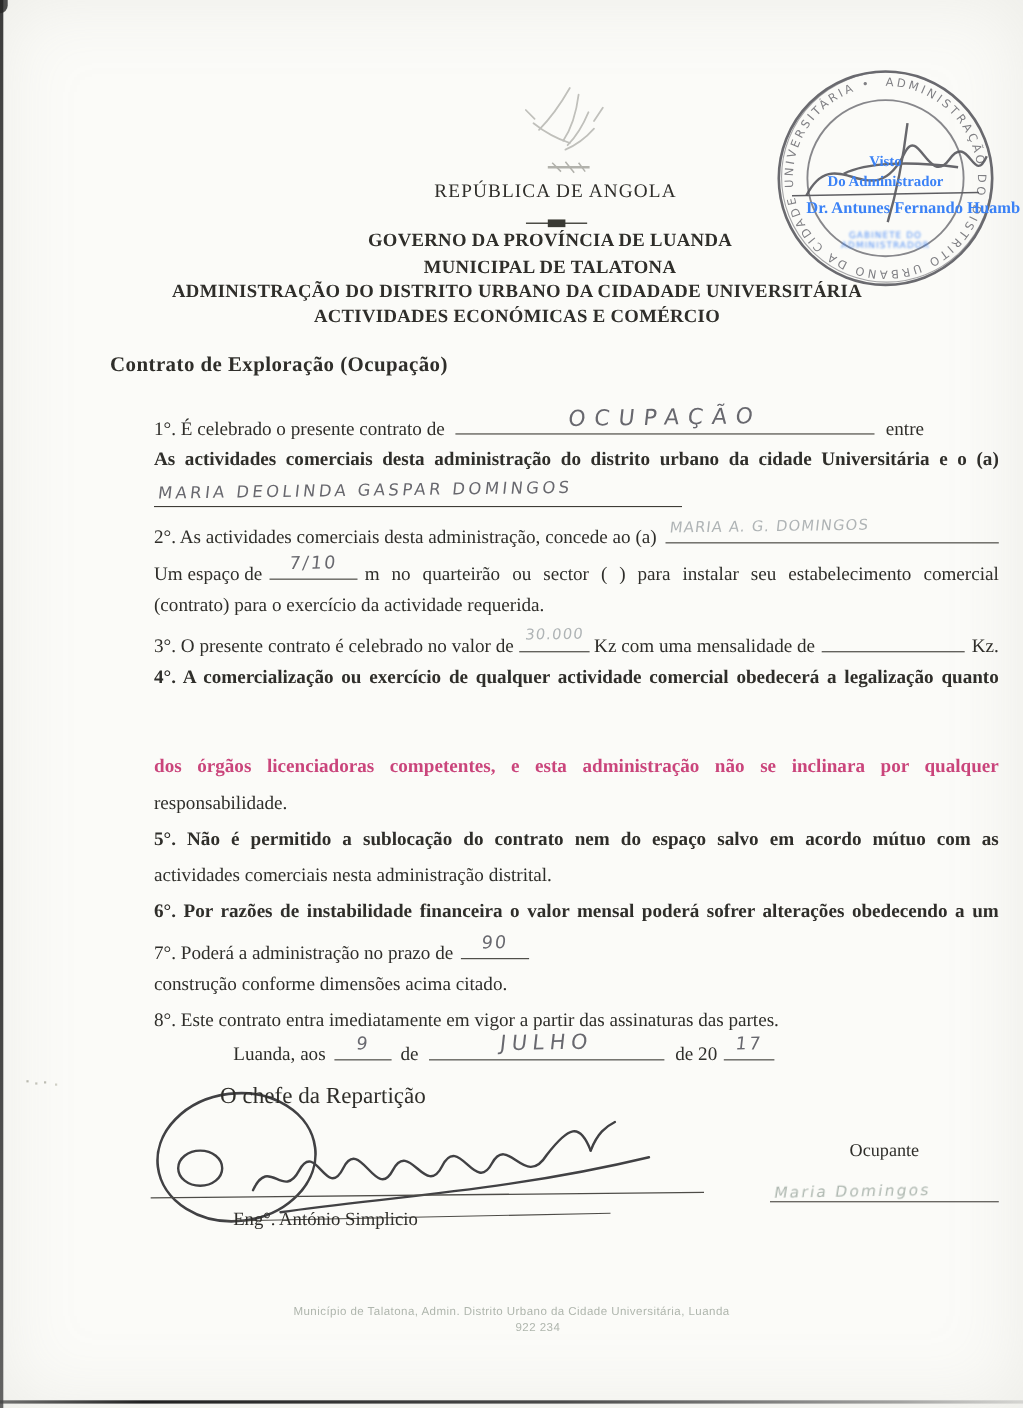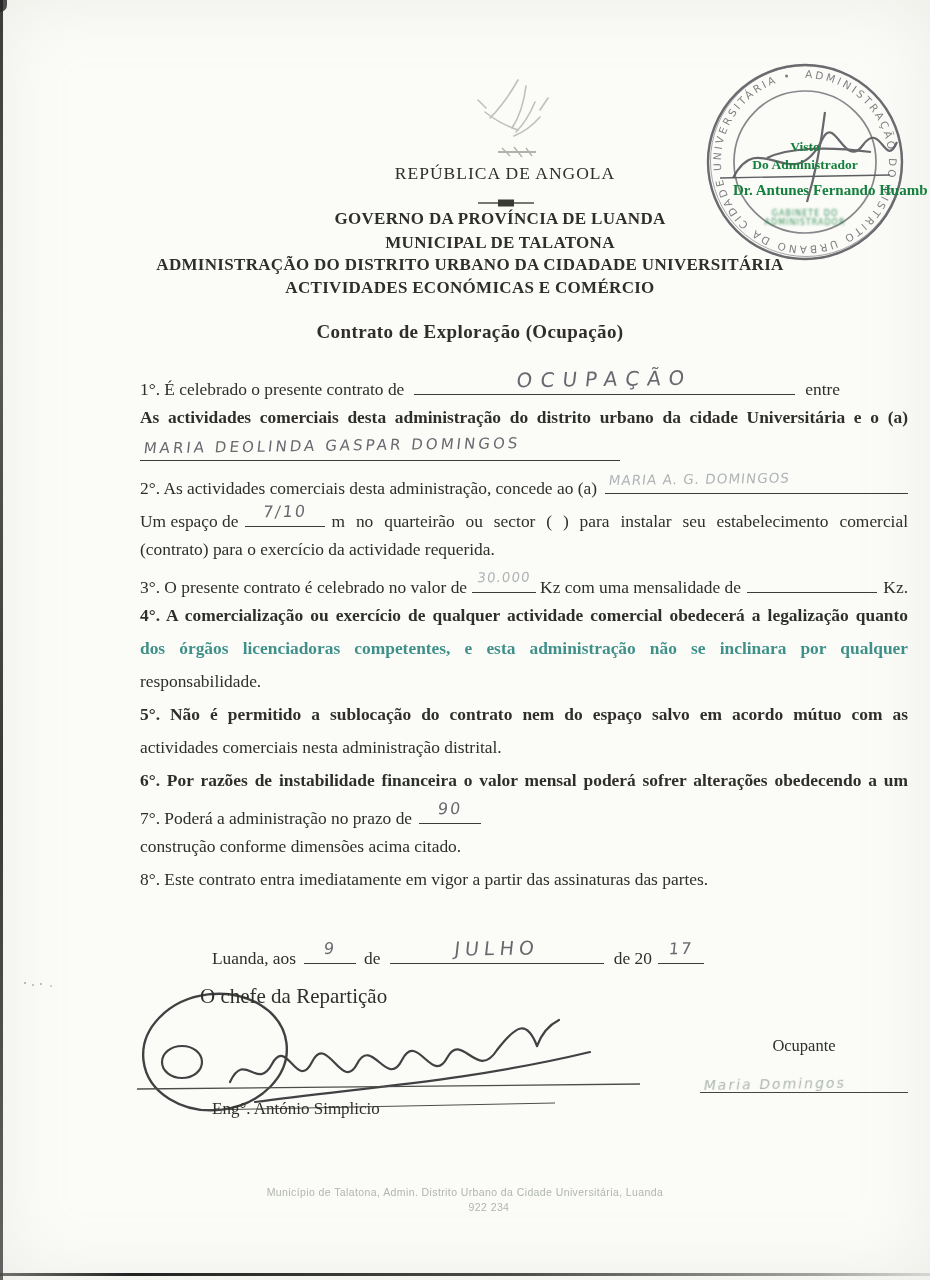--- a/index.html
+++ b/index.html
@@ -23,29 +23,29 @@
   .speckles::before { content:""; position:absolute; width:2px; height:2px; background:#b9b9af;
     box-shadow: 8px 2px 0 #c2c2b8, 16px 1px 0 #bdbdb3, 26px 3px 0 #cfcfc5; }
 
   
   .hline { text-align:center; font-weight:bold; letter-spacing:.3px; }
   .republic { left:260px; top:163px; width:490px; font-size:17.5px; font-weight:normal; letter-spacing:1px; }
   .gov1 { left:160px; top:209px; width:680px; font-size:17px; }
   .gov2 { left:160px; top:233px; width:680px; font-size:17px; }
   .gov3 { left:100px; top:255px; width:740px; font-size:17px; }
   .gov4 { left:100px; top:278px; width:740px; font-size:17px; }
-  .doc-title { left:100px; top:321px; width:740px; text-align:center; font-weight:bold; font-size:19px; letter-spacing:.4px; }
+  .doc-title { left:100px; top:321px; width:740px; font-weight:bold; font-size:19px; letter-spacing:.4px; }
 
   
   .body-text { left:140px; top:368px; width:768px; font-size:17.4px; }
   .bline { height:33px; line-height:33px; white-space:nowrap; }
   .fline { display:flex; align-items:baseline; height:33px; line-height:33px; }
   .jline { height:33px; line-height:33px; text-align:justify; text-align-last:justify;font-weight:bold; }
   .pline { height:33px; line-height:33px; }
-  .faded { color:#0f766e; opacity:.8; }
+  .faded { color:#be185d; opacity:.8;margin-top:48px; }
   .grow { flex:1 1 auto; }
   .grow-text { flex:1 1 auto; text-align:justify; text-align-last:justify; margin-left:7px; }
   .fill { position:relative; display:inline-block; border-bottom:1.4px solid #3e3c37; height:26px; vertical-align:baseline; }
   .fill.grow { display:block; }
   .hand { position:absolute; left:0; right:0; bottom:-2px; text-align:center;
     font-family:"DejaVu Sans", sans-serif; color:#4f4f57; opacity:.85;
     transform:skewX(-7deg) rotate(-0.8deg); white-space:nowrap; }
   .hand-big { font-size:20px; letter-spacing:8px; }
   .hand-name { font-size:15px; letter-spacing:3px; text-align:left; padding-left:4px; }
   .hand-faint { color:#7d858a; opacity:.6; }
@@ -59,21 +59,21 @@
   
   .sig-left-role { left:200px; top:984px; width:300px; font-size:21px; }
   .sig-left-name { left:212px; top:1099px; width:320px; font-size:17px; }
   .sig-right-role { left:700px; top:1036px; width:208px; text-align:center; font-size:16.5px; }
   .sig-right-line { left:700px; top:1056px; width:208px; height:36px; border-bottom:1.3px solid #46443f; }
   .sig-right-hand { position:absolute; left:4px; bottom:0px; font-family:"DejaVu Sans",sans-serif;
     font-size:14px; letter-spacing:2px; color:#94a198; opacity:.75; transform:skewX(-10deg) rotate(-1deg);
     filter:blur(.4px); white-space:nowrap; }
 
   
-  .stamp-text { color:#15803d; filter:blur(.25px); }
+  .stamp-text { color:#3b82f6; filter:blur(.25px); }
   .stamp-visto { left:745px; top:139px; width:120px; text-align:center; font-weight:bold; font-size:13.5px; }
   .stamp-doadmin { left:722px; top:157px; width:166px; text-align:center; font-weight:bold; font-size:13.5px; }
   .stamp-name { left:733px; top:182px; width:210px; font-weight:bold; font-size:15px; white-space:nowrap; }
   .stamp-sub { left:743px; top:209px; width:124px; text-align:center; font-size:8px; letter-spacing:1px;
     filter:blur(1px); opacity:.85; font-family:"DejaVu Sans",sans-serif; }
 
   
   .footer { left:0; top:1186px; width:930px; text-align:center;
     font-family:"Liberation Sans",sans-serif; font-size:10.5px; color:#a2aaa0;
     filter:blur(.7px); opacity:.85; letter-spacing:.4px; }

